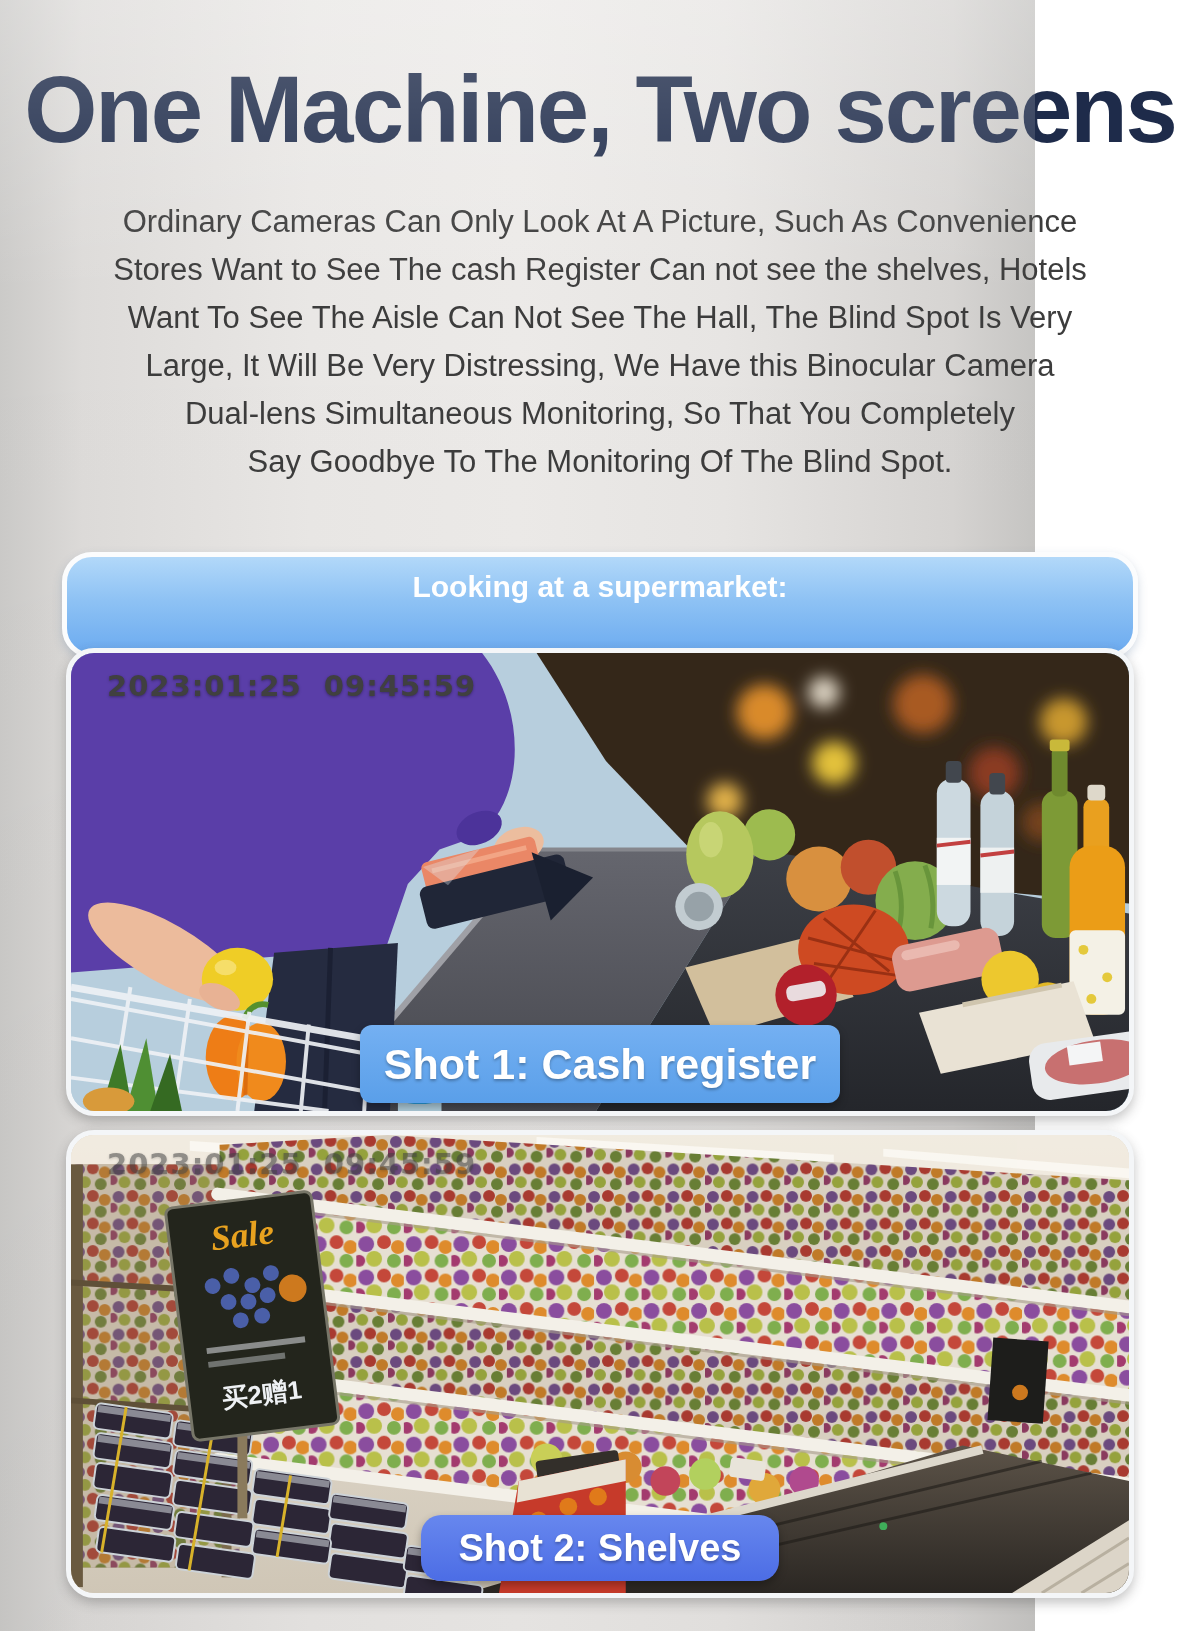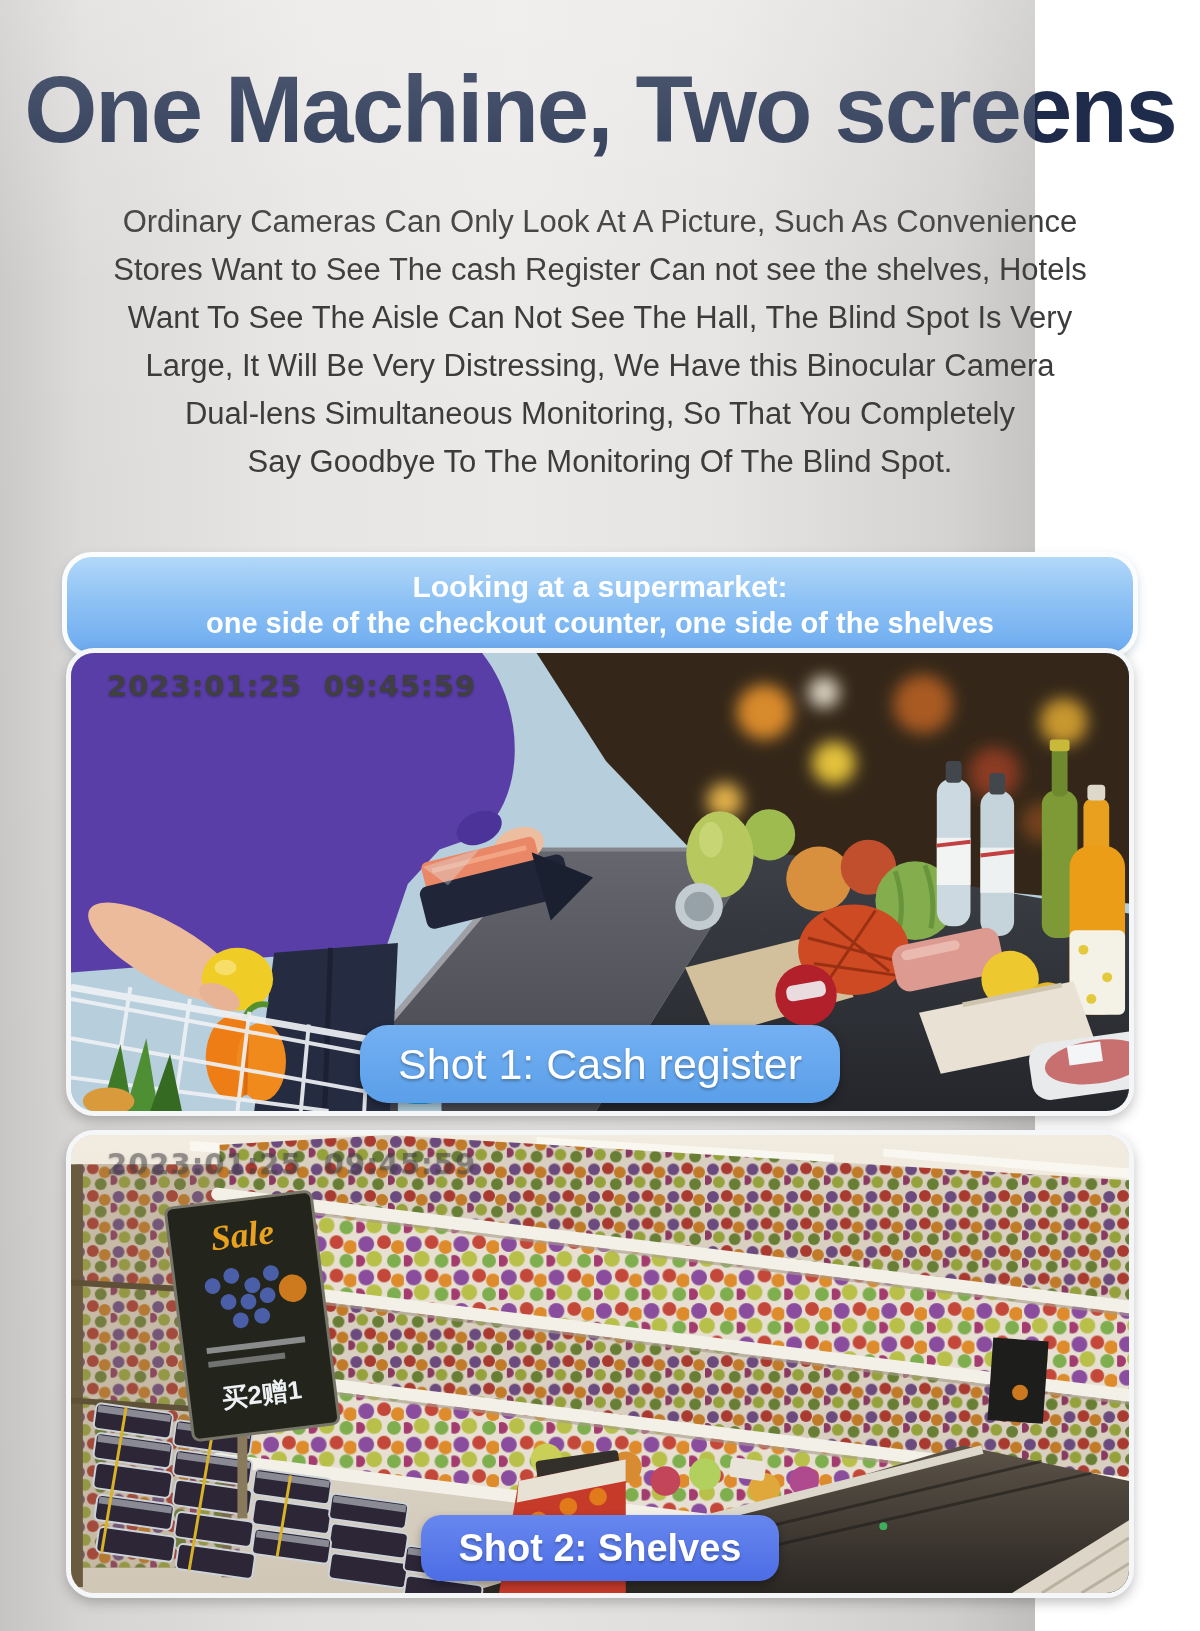--- a/index.html
+++ b/index.html
@@ -29,22 +29,22 @@
   .photo2{top:1130px;background:#d8d0c2;}
   .photo svg{position:absolute;inset:0;width:100%;height:100%;}
   .timestamp{position:absolute;left:36px;top:16px;z-index:5;white-space:pre;
         font-family:"DejaVu Sans",sans-serif;font-weight:bold;font-size:29px;
         color:#404040;letter-spacing:1px;text-shadow:0 1px 3px rgba(0,0,0,.35);}
   .photo2 .timestamp{opacity:.55;top:12px;}
   .shot-badge{position:absolute;left:50%;transform:translateX(-50%);z-index:6;
         color:#ffffff;text-align:center;
         text-shadow:0 2px 3px rgba(0,0,0,.28);
         box-shadow:0 4px 8px rgba(0,0,0,.30);}
-  .badge1{bottom:8px;width:480px;height:78px;line-height:78px;border-radius:28px;
-        font-size:43px;font-weight:400;
+  .badge1{bottom:8px;width:480px;height:78px;line-height:78px;border-radius:12px;
+        font-size:43px;font-weight:700;
         background:linear-gradient(180deg,#74b0f2 0%,#5a9fe9 100%);}
   .badge2{bottom:12px;width:358px;height:66px;line-height:66px;border-radius:20px;
         font-size:38px;font-weight:700;
         background:linear-gradient(180deg,#6787ee 0%,#4c6de5 100%);}
 </style>
 </head>
 <body>
 
 <div id="page">
 
@@ -54,21 +54,20 @@
     <div>Ordinary Cameras Can Only Look At A Picture, Such As Convenience</div>
     <div>Stores Want to See The cash Register Can not see the shelves, Hotels</div>
     <div>Want To See The Aisle Can Not See The Hall, The Blind Spot Is Very</div>
     <div>Large, It Will Be Very Distressing, We Have this Binocular Camera</div>
     <div>Dual-lens Simultaneous Monitoring, So That You Completely</div>
     <div>Say Goodbye To The Monitoring Of The Blind Spot.</div>
   </div>
 
   <div class="panel-header">
     <div class="h1">Looking at a supermarket:</div>
-    <div class="h2">one side of the checkout counter, one side of the shelves</div>
   </div>
 
   <div class="photo photo1">
     <svg viewBox="0 0 1068 466" preserveAspectRatio="none">
       <defs>
         <filter id="blur1" x="-30%" y="-30%" width="160%" height="160%">
             <feGaussianBlur stdDeviation="8"></feGaussianBlur>
           </filter>
         <linearGradient id="counterG" x1="0" y1="0" x2="0" y2="1">
           <stop offset="0" stop-color="#65666e"></stop>

